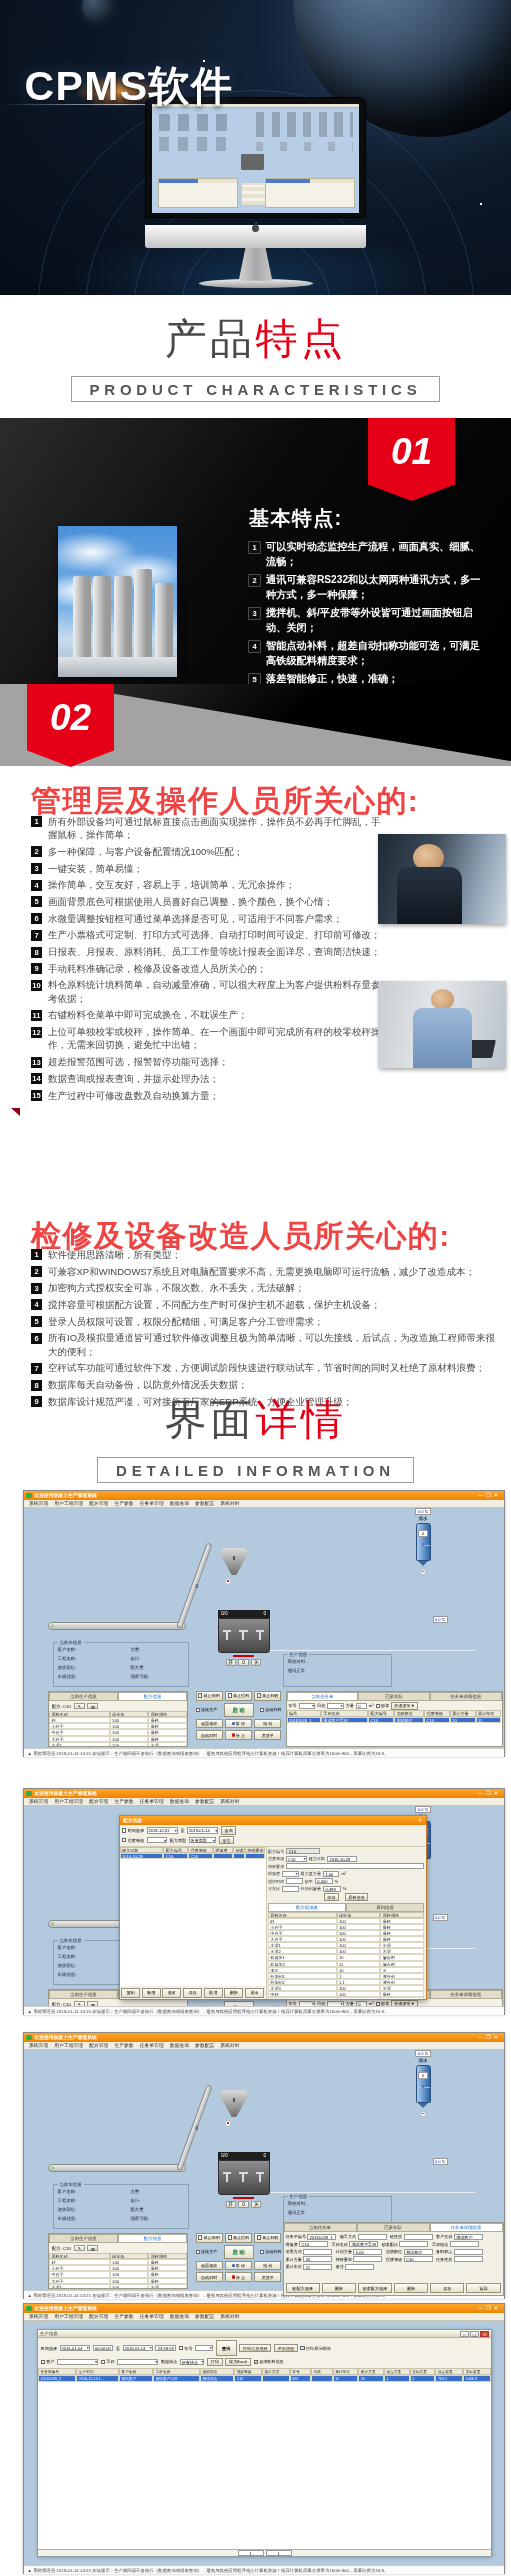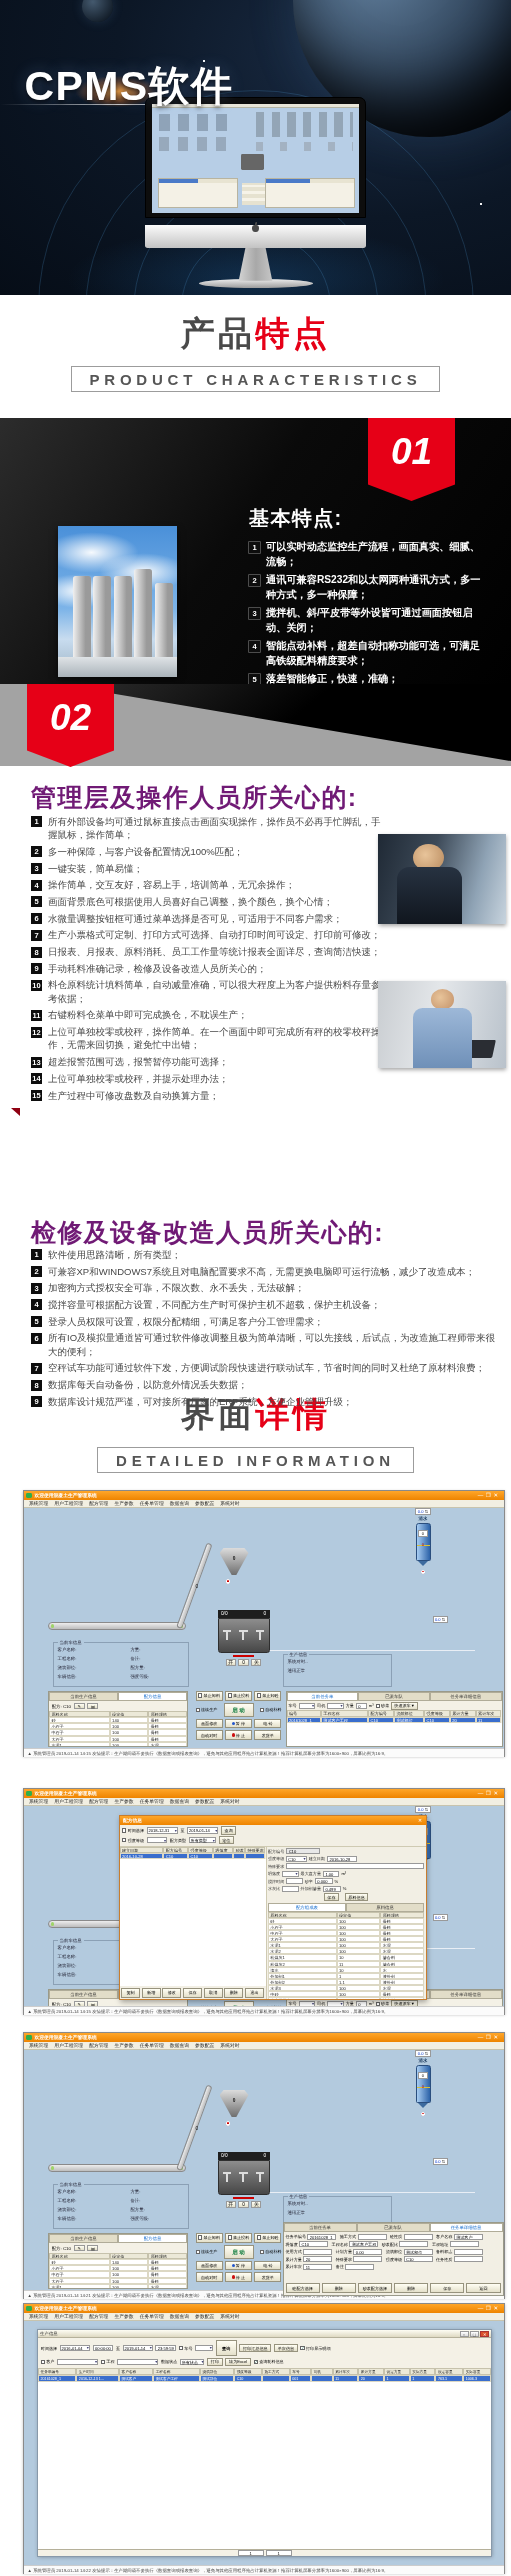--- a/index.html
+++ b/index.html
@@ -49,21 +49,21 @@
 .m-btns{position:absolute;left:90px;bottom:8.2px;width:29px;height:22px;background:repeating-linear-gradient(0deg,#e6e2d0 0 4.1px,#f6f3e8 4.1px 6.8px)}
 .chin{height:23px;background:linear-gradient(#fbfbfb,#c3c3c3);border-radius:0 0 2.7px 2.7px;position:relative}
 .apple{width:6.1px;height:7.5px;background:#4a4a4a;border-radius:45% 45% 50% 50%;margin:6.8px auto 0;position:relative}
 .apple::before{content:"";position:absolute;top:-2.7px;left:2.7px;width:2px;height:2.7px;background:#4a4a4a;border-radius:60% 0}
 .stand{width:42px;height:33px;margin:0 auto;background:linear-gradient(90deg,#dcdcdc,#a8a8a8 50%,#cfcfcf);clip-path:polygon(26% 0,74% 0,90% 100%,10% 100%)}
 .base{width:114px;height:8.9px;margin:-2px auto 0;background:linear-gradient(#ededed,#9c9c9c);border-radius:50%}
 
 
 .s-product{height:123px;text-align:center;padding-top:16.4px;background:#fff}
 .s-detail{height:99px;text-align:center;padding-top:1.4px;background:#fff}
-.big{font-size:34px;font-weight:700;letter-spacing:3.4px}
+.big{font-size:42px;font-weight:400;letter-spacing:3.4px}
 .big .g{color:#4a4a4a}.big .r{color:#e60017}
 .subbox{display:inline-block;border:1.4px solid #9c9c9c;padding:3.4px 17.7px;font-size:15px;font-weight:700;letter-spacing:4.8px;color:#565656;margin-top:8.9px}
 
 
 .s-black{position:relative;height:266px;background:linear-gradient(125deg,#2c2c2c 0%,#0a0a0a 45%,#000 100%)}
 .pennant{position:absolute;width:87px;height:83px;background:#e60017;color:#fff;text-align:center;
  font-size:37px;font-weight:800;font-style:italic;line-height:68px;clip-path:polygon(0 0,100% 0,100% 80%,50% 100%,0 80%);z-index:3}
 .pn1{left:368px;top:0}
 .photo-plant{position:absolute;left:58px;top:108px;width:119px;height:151px;overflow:hidden;box-shadow:0 2.7px 6.8px rgba(0,0,0,.6);
  background:linear-gradient(#4a90d9 0%,#7db4e8 55%,#c8dcef 75%,#9db3c4 100%)}
@@ -83,21 +83,21 @@
 
 .s-strip{position:relative;height:82px;background:#a3a3a3}
 .s-strip::before{content:"";position:absolute;inset:0;background:linear-gradient(140deg,#3a3a3a,#000 55%);clip-path:polygon(11% 0,100% 0,100% 94%)}
 .pn2{left:27px;top:0}
 .pn3{left:20.4px;top:0}
 .fold{position:absolute;left:11px;top:0;width:0;height:0;border-top:8.9px solid #8f0012;border-left:9.5px solid transparent;z-index:2}
 
 
 .s-mgmt{position:relative;height:342px;background:#fff}
 .s-maint{position:relative;height:283px;background:#fff}
-.h-cn{position:absolute;left:31px;font-size:25px;font-weight:800;color:#701a75;letter-spacing:1.4px}
+.h-cn{position:absolute;left:31px;font-size:30px;font-weight:800;color:#ef4444;letter-spacing:1.4px}
 .mgmt-list{position:absolute;left:31px;top:49px;width:350px}
 .mgmt-list li,.maint-list li{margin-bottom:1.4px;line-height:1.32;font-size:9.5px}
 .maint-list{position:absolute;left:31px;top:140px;width:465px}
 .maint-list li{font-size:9.2px}
 .photo{position:absolute;width:128px;overflow:hidden;box-shadow:1.4px 2px 4.1px rgba(0,0,0,.35)}
 .photo-biz{left:378px;top:68px;height:90px;background:linear-gradient(105deg,#1f2935 0%,#3d4a58 40%,#8fa3b5 75%,#c8d4de 100%)}
 .photo-biz::before{content:"";position:absolute;left:35px;top:9.5px;width:31px;height:27px;border-radius:50%;background:radial-gradient(circle at 40% 40%,#e8c49a,#b88a5e)}
 .photo-biz::after{content:"";position:absolute;left:19px;top:33px;width:65px;height:57px;border-radius:12.3px 12.3px 0 0;background:linear-gradient(#273241,#10161e)}
 .photo-eng{left:378px;top:215px;height:87px;background:linear-gradient(100deg,#c9cdd1 0%,#e4e7ea 45%,#b9c2cb 100%)}
 .photo-eng::before{content:"";position:absolute;left:53px;top:8.2px;width:23px;height:20.4px;border-radius:50%;background:radial-gradient(circle at 40% 40%,#e8c49a,#c29068)}
@@ -313,21 +313,21 @@
         <li>操作简单，交互友好，容易上手，培训简单，无冗余操作；</li>
         <li>画面背景底色可根据使用人员喜好自己调整，换个颜色，换个心情；</li>
         <li>水微量调整按钮框可通过菜单选择是否可见，可适用于不同客户需求；</li>
         <li>生产小票格式可定制、打印方式可选择、自动打印时间可设定、打印前可修改；</li>
         <li>日报表、月报表、原料消耗、员工工作量等统计报表全面详尽，查询简洁快速；</li>
         <li>手动耗料准确记录，检修及设备改造人员所关心的；</li>
         <li>料仓原料统计填料简单，自动减量准确，可以很大程度上为客户提供粉料存量参考依据；</li>
         <li>右键粉料仓菜单中即可完成换仓，不耽误生产；</li>
         <li>上位可单独校零或校秤，操作简单。在一个画面中即可完成所有秤的校零校秤操作，无需来回切换，避免忙中出错；</li>
         <li>超差报警范围可选，报警暂停功能可选择；</li>
-        <li>上位可单独校零或校秤，并提示处理办法；</li>
+        <li>数据查询或报表查询，并提示处理办法；</li>
         <li>生产过程中可修改盘数及自动换算方量；</li>
       </ol>
     <div class="photo photo-biz"></div>
     <div class="photo photo-eng">
         <div class="laptop"></div>
       </div>
   </div>
 
   <div class="s-maint">
     <div class="fold"></div>

